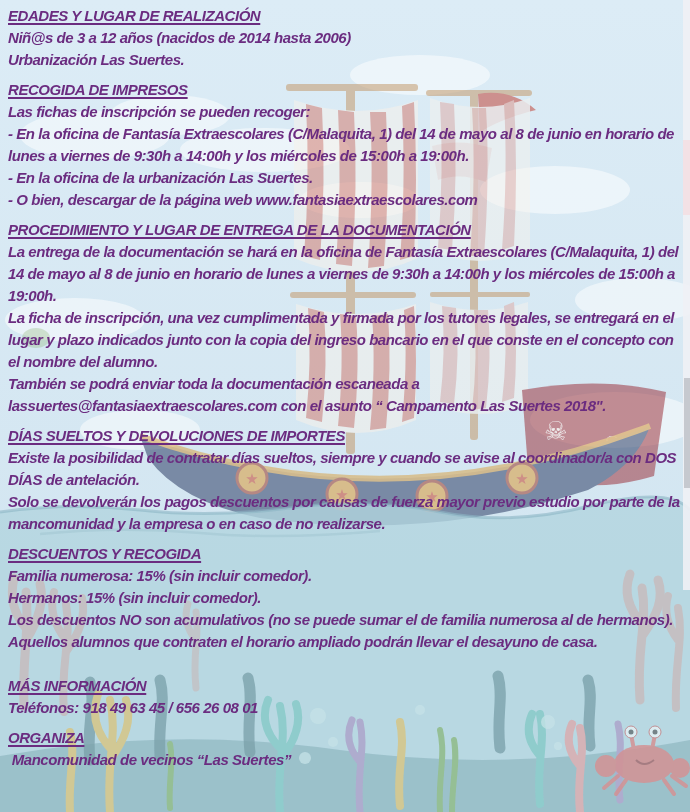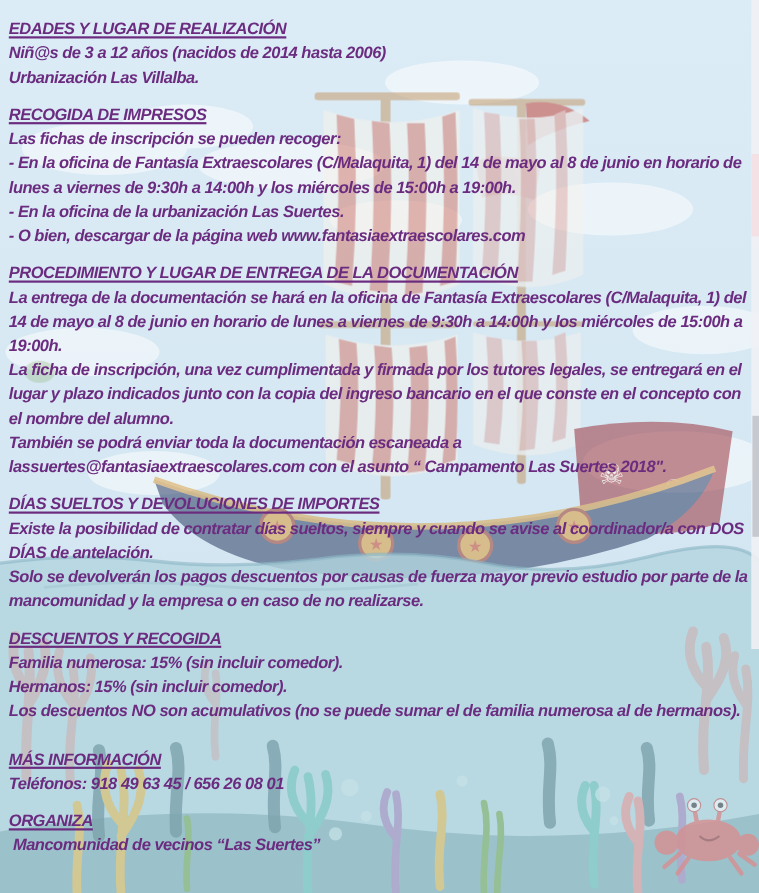--- a/index.html
+++ b/index.html
@@ -9,21 +9,21 @@
     font-family:"Liberation Sans", sans-serif;
   }
   .bg { position:absolute; left:0; top:0; width:690px; height:812px; display:block; }
   .content {
     position:relative; z-index:2;
     padding:4px 6px 0 8px;
     color:#6b2c80;
     font-style:italic; font-weight:bold;
     font-size:15px; line-height:22px; letter-spacing:-0.45px;
   }
-  .sec { margin:12px 0 8px 0; }
+  .sec { margin:1px 0 8px 0; }
   .sec--info { margin-top:22px; }
   .sec h2 {
     font-size:15px; margin:0; display:inline-block;
     text-decoration:underline; text-underline-offset:2px; text-decoration-thickness:1.5px;
   }
   .sec h2 { display:block; }
   .sec p { margin:0; white-space:pre-wrap; }
   .glyph { font-family:"DejaVu Sans", sans-serif; font-weight:bold; }
 </style>
 </head>
@@ -202,21 +202,21 @@
       <rect x="683" y="140" width="7" height="75" fill="#f4dfe3" opacity="0.9"></rect>
       <rect x="684" y="378" width="6" height="110" fill="#c6c9cf"></rect>
     </g>
   </svg>
 
   <div class="content">
 
     <section class="sec">
       <h2>EDADES Y LUGAR DE REALIZACIÓN</h2>
       <p>Niñ@s de 3 a 12 años (nacidos de 2014 hasta 2006)</p>
-      <p>Urbanización Las Villalba.</p>
+      <p>Urbanización Las Suertes.</p>
     </section>
 
     <section class="sec">
       <h2>RECOGIDA DE IMPRESOS</h2>
       <p>Las fichas de inscripción se pueden recoger:</p>
       <p>- En la oficina de Fantasía Extraescolares (C/Malaquita, 1) del 14 de mayo al 8 de junio en horario de lunes a viernes de 9:30h a 14:00h y los miércoles de 15:00h a 19:00h.</p>
       <p>- En la oficina de la urbanización Las Suertes.</p>
       <p>- O bien, descargar de la página web www.fantasiaextraescolares.com</p>
     </section>
 
@@ -231,20 +231,21 @@
       <h2>DÍAS SUELTOS Y DEVOLUCIONES DE IMPORTES</h2>
       <p>Existe la posibilidad de contratar días sueltos, siempre y cuando se avise al coordinador/a con DOS DÍAS de antelación.</p>
       <p>Solo se devolverán los pagos descuentos por causas de fuerza mayor previo estudio por parte de la mancomunidad y la empresa o en caso de no realizarse.</p>
     </section>
 
     <section class="sec">
       <h2>DESCUENTOS Y RECOGIDA</h2>
       <p>Familia numerosa: 15% (sin incluir comedor).</p>
       <p>Hermanos: 15% (sin incluir comedor).</p>
       <p>Los descuentos NO son acumulativos (no se puede sumar el de familia numerosa al de hermanos).</p>
+      <p>Aquellos alumnos que contraten el horario ampliado podrán llevar el desayuno de casa.</p>
     </section>
 
     <section class="sec sec--info">
       <h2>MÁS INFORMACIÓN</h2>
       <p>Teléfonos: 918 49 63 45 / 656 26 08 01</p>
     </section>
 
     <section class="sec">
       <h2>ORGANIZA</h2>
       <p> Mancomunidad de vecinos “Las Suertes”</p>

